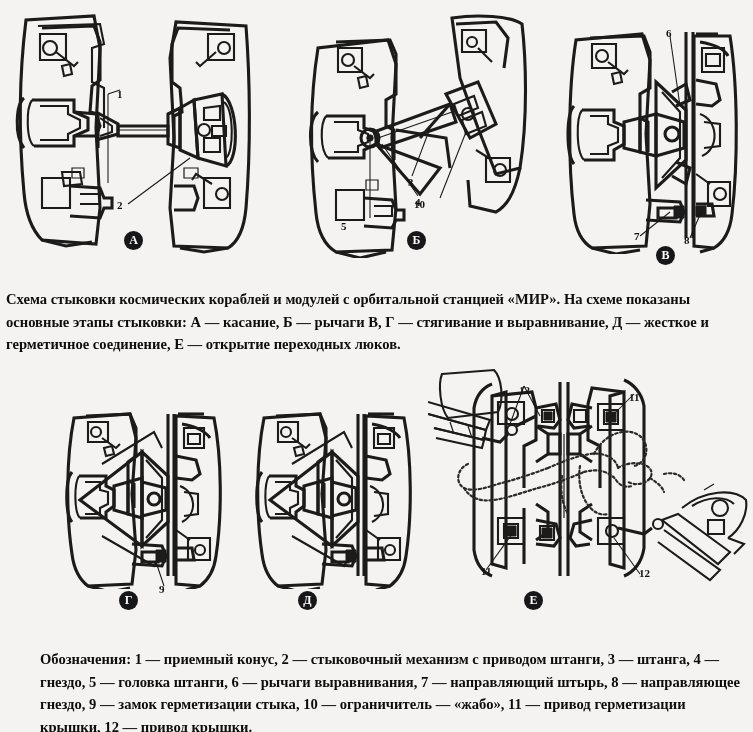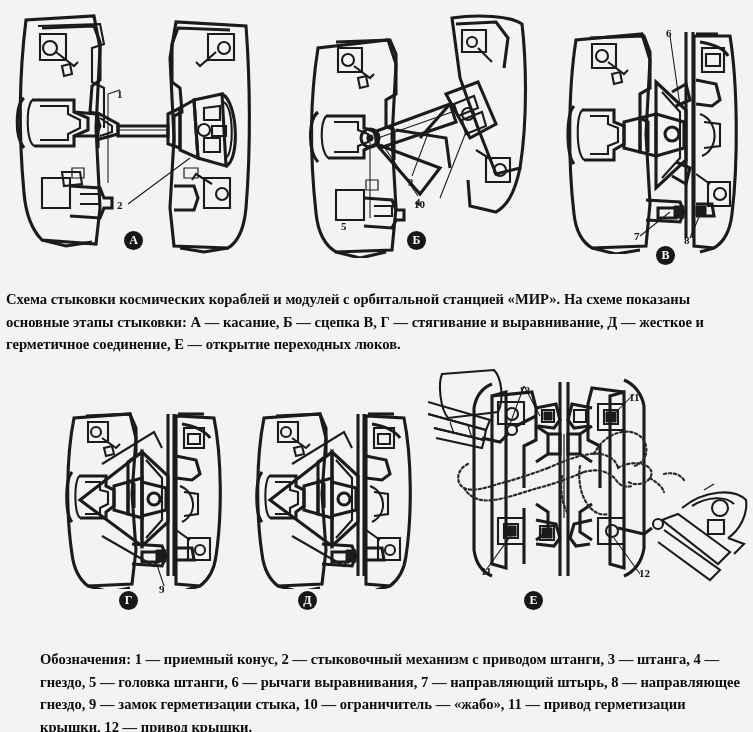--- a/index.html
+++ b/index.html
@@ -244,21 +244,21 @@
       <path class="leader" d="M110,22 L120,92"></path>
       <path class="leader" d="M80,222 L110,198"></path>
       <path class="leader" d="M130,224 L142,196"></path>
     </svg>
   </div>
   <span class="lbl" id="lbl-v-6" style="left: 666px; top: 28px;">6</span>
   <span class="lbl" id="lbl-v-7" style="left: 634px; top: 231px;">7</span>
   <span class="lbl" id="lbl-v-8" style="left: 684px; top: 235px;">8</span>
   <div class="badge" id="badge-v" style="left: 656px; top: 246px;">В</div>
 
-  <div class="caption" id="caption-top">Схема стыковки космических кораблей и модулей с орбитальной станцией «МИР». На схеме показаны основные этапы стыковки: А — касание, Б — сцепка В, Г — стягивание и выравнивание, Д — жесткое и герметичное соединение, Е — открытие переходных люков.</div>
+  <div class="caption" id="caption-top">Схема стыковки космических кораблей и модулей с орбитальной станцией «МИР». На схеме показаны основные этапы стыковки: А — касание, Б — рычаги В, Г — стягивание и выравнивание, Д — жесткое и герметичное соединение, Е — открытие переходных люков.</div>
 
   <div class="panel" id="panel-g" style="left:58px;top:404px;">
     <svg width="180" height="185" viewBox="0 0 180 185">
       <path class="ln thick" d="M16,14 C8,54 8,110 14,150 C16,166 22,176 30,182 L74,180 L78,146 L74,90 L78,34 L72,10 Z"></path>
       <path class="ln thick" d="M28,12 L72,10 L78,24 L78,52 L70,58 L70,76 L76,80 L76,104"></path>
       <path class="ln med" d="M30,18 L30,38 L50,38 L50,18 Z"></path>
       <circle class="ln med" cx="38" cy="28" r="5"></circle>
       <path class="ln med" d="M44,34 L58,44 L62,40"></path>
       <path class="ln med" d="M54,42 L56,50 L48,52 L46,44 Z"></path>
 

